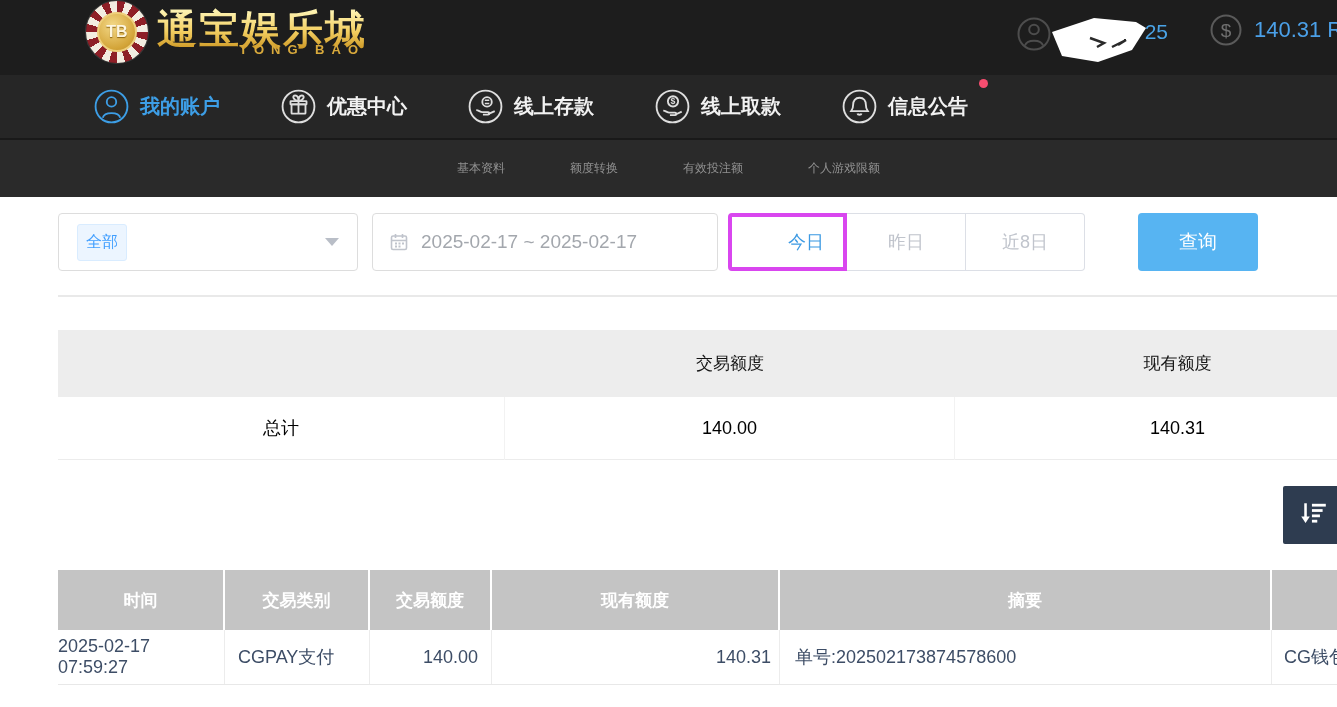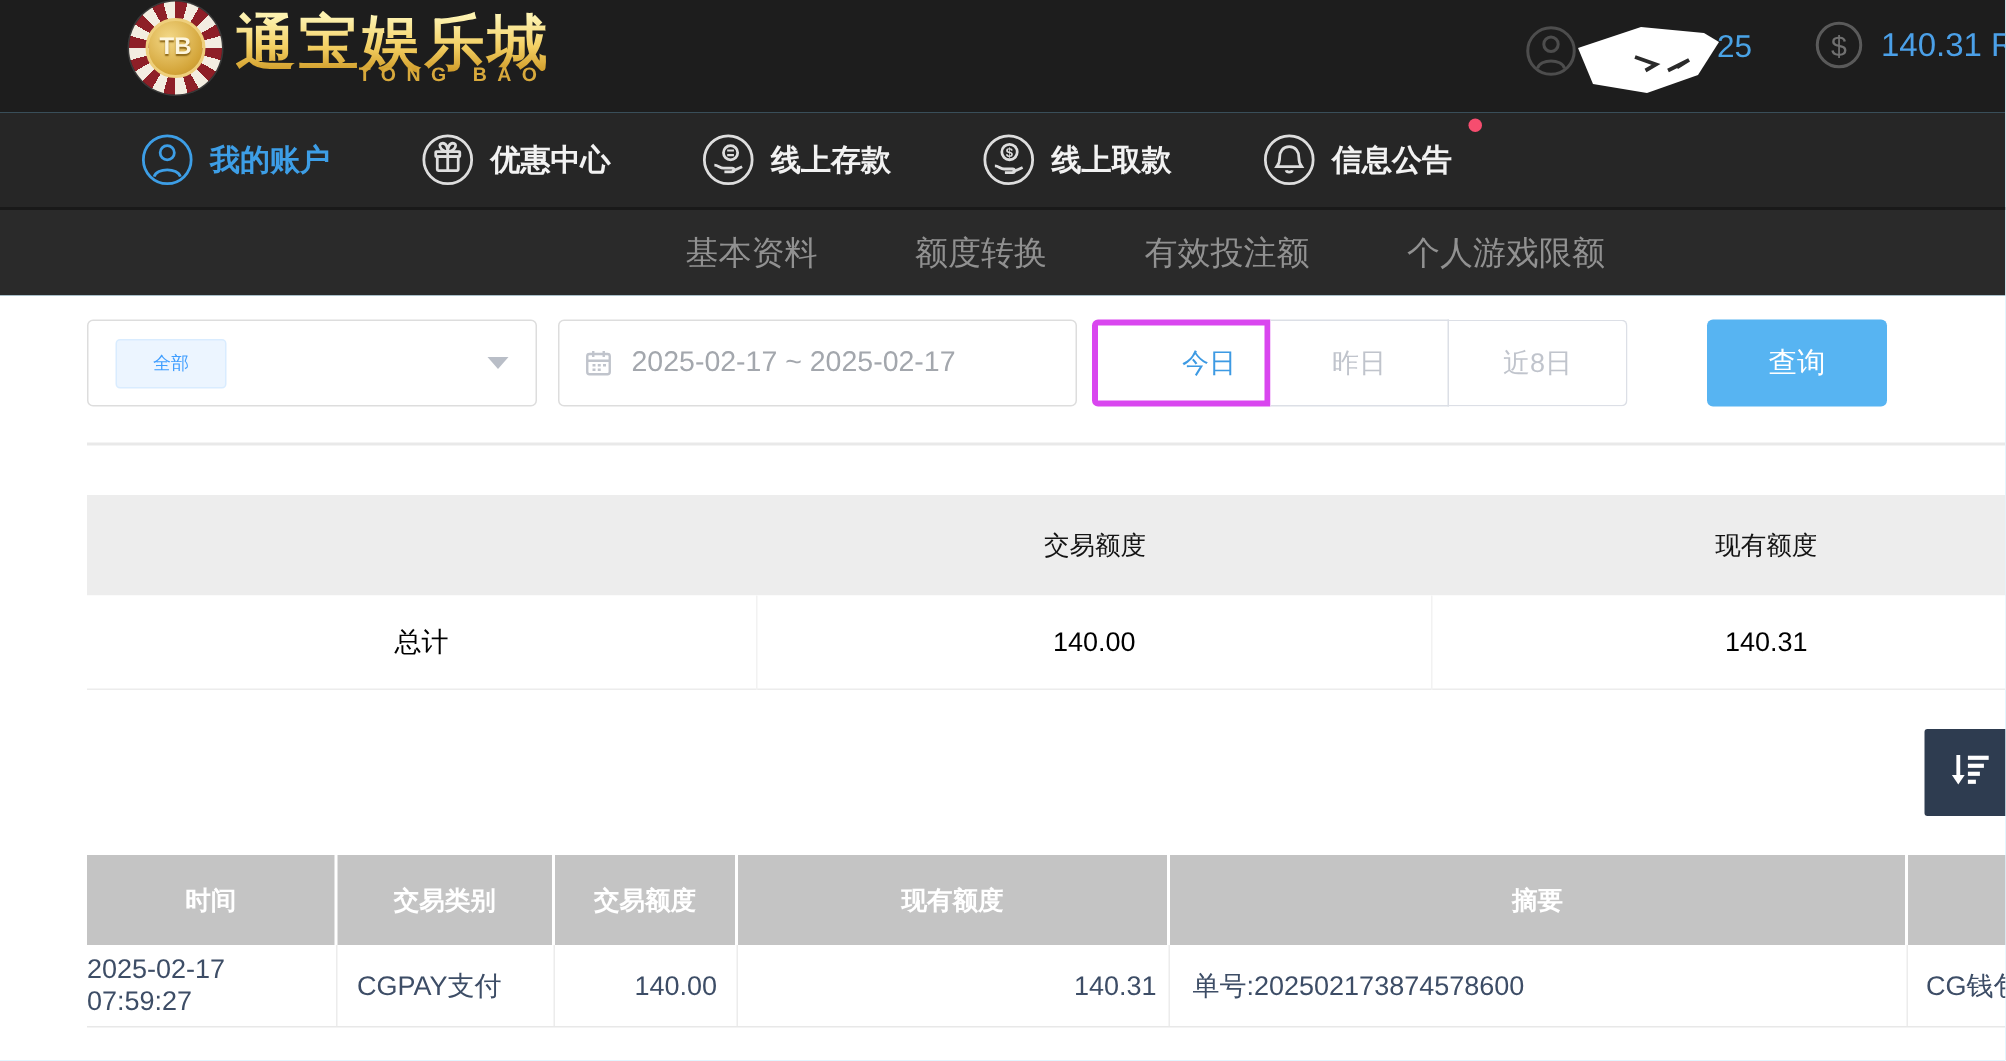--- a/index.html
+++ b/index.html
@@ -1,18 +1,18 @@
 <!DOCTYPE html>
 <html><head>
 <meta charset="utf-8">
 <style>
   * { margin:0; padding:0; box-sizing:border-box; }
   html,body { width:1337px; height:707px; overflow:hidden; }
   body { font-family:"Liberation Sans","DejaVu Sans",sans-serif; background:#fff; }
-  .page { position:relative; width:1337px; height:707px; overflow:hidden; background:#7dd3fc; }
+  .page { position:relative; width:1337px; height:707px; overflow:hidden; background:#fef9c3; }
 
   
   .topbar { position:absolute; left:0; top:0; width:1337px; height:75px; background:#1d1d1d; }
   .logo { position:absolute; left:86px; top:1px; display:flex; align-items:center; }
   .chip { position:relative; width:62px; height:62px; border-radius:50%;
           background:repeating-conic-gradient(#8e1f27 0 15deg, #f3ede1 15deg 30deg);
           box-shadow:0 0 0 1px #3a3a3a; }
   .chip-inner { position:absolute; left:11px; top:11px; width:40px; height:40px; border-radius:50%;
           background:radial-gradient(circle at 38% 32%, #f3d887, #d3a438 70%, #b8852a);
           border:2px solid #eecf7c; display:flex; align-items:center; justify-content:center;
@@ -38,29 +38,29 @@
   .nav-item { position:relative; display:flex; align-items:center; gap:10px; color:#f2f2f2;
           font-size:20px; font-weight:bold; cursor:pointer; }
   .nav-item svg { stroke:#dedede; }
   .nav-item.active { color:#3d9ee6; }
   .nav-item.active svg { stroke:#3d9ee6; }
   .nav-dot { position:absolute; right:-20px; top:-9px; width:9px; height:9px; border-radius:50%; background:#f64d6f; }
 
   
   .subnav { position:absolute; left:0; top:138px; width:1337px; height:59px; background:#2a2a2a;
           border-top:2px solid #191919; display:flex; align-items:center; padding-left:457px; gap:65px; }
-  .subnav-item { color:#919191; font-size:22px; cursor:pointer; }
+  .subnav-item { color:#919191; font-size:12px; cursor:pointer; }
 
   
   .content { position:absolute; left:0; top:197px; width:1337px; height:510px; background:#fff; }
 
   .select { position:absolute; left:58px; top:16px; width:300px; height:58px; border:1px solid #ddd;
           border-radius:4px; display:flex; align-items:center; padding:0 18px; }
-  .tag { background:#ecf5ff; border:1px solid #d9ecff; color:#409eff; font-size:12px;
-          padding:7px 24px; border-radius:3px; }
+  .tag { background:#ecf5ff; border:1px solid #d9ecff; color:#409eff; font-size:16px;
+          padding:7px 8px; border-radius:3px; }
   .caret { margin-left:auto; width:0; height:0; border-left:7px solid transparent;
           border-right:7px solid transparent; border-top:8px solid #b9bec7; }
 
   .datepicker { position:absolute; left:372px; top:16px; width:346px; height:58px; border:1px solid #ddd;
           border-radius:4px; display:flex; align-items:center; padding:0 16px; gap:12px;
           color:#a3a7ad; font-size:19px; }
 
   .btn-group { position:absolute; left:728px; top:16px; display:flex; }
   .qbtn { width:119px; height:58px; background:#fff; border:1px solid #dcdfe6; font-size:18px;
           color:#c0c4cc; display:flex; align-items:center; justify-content:center; cursor:pointer;

